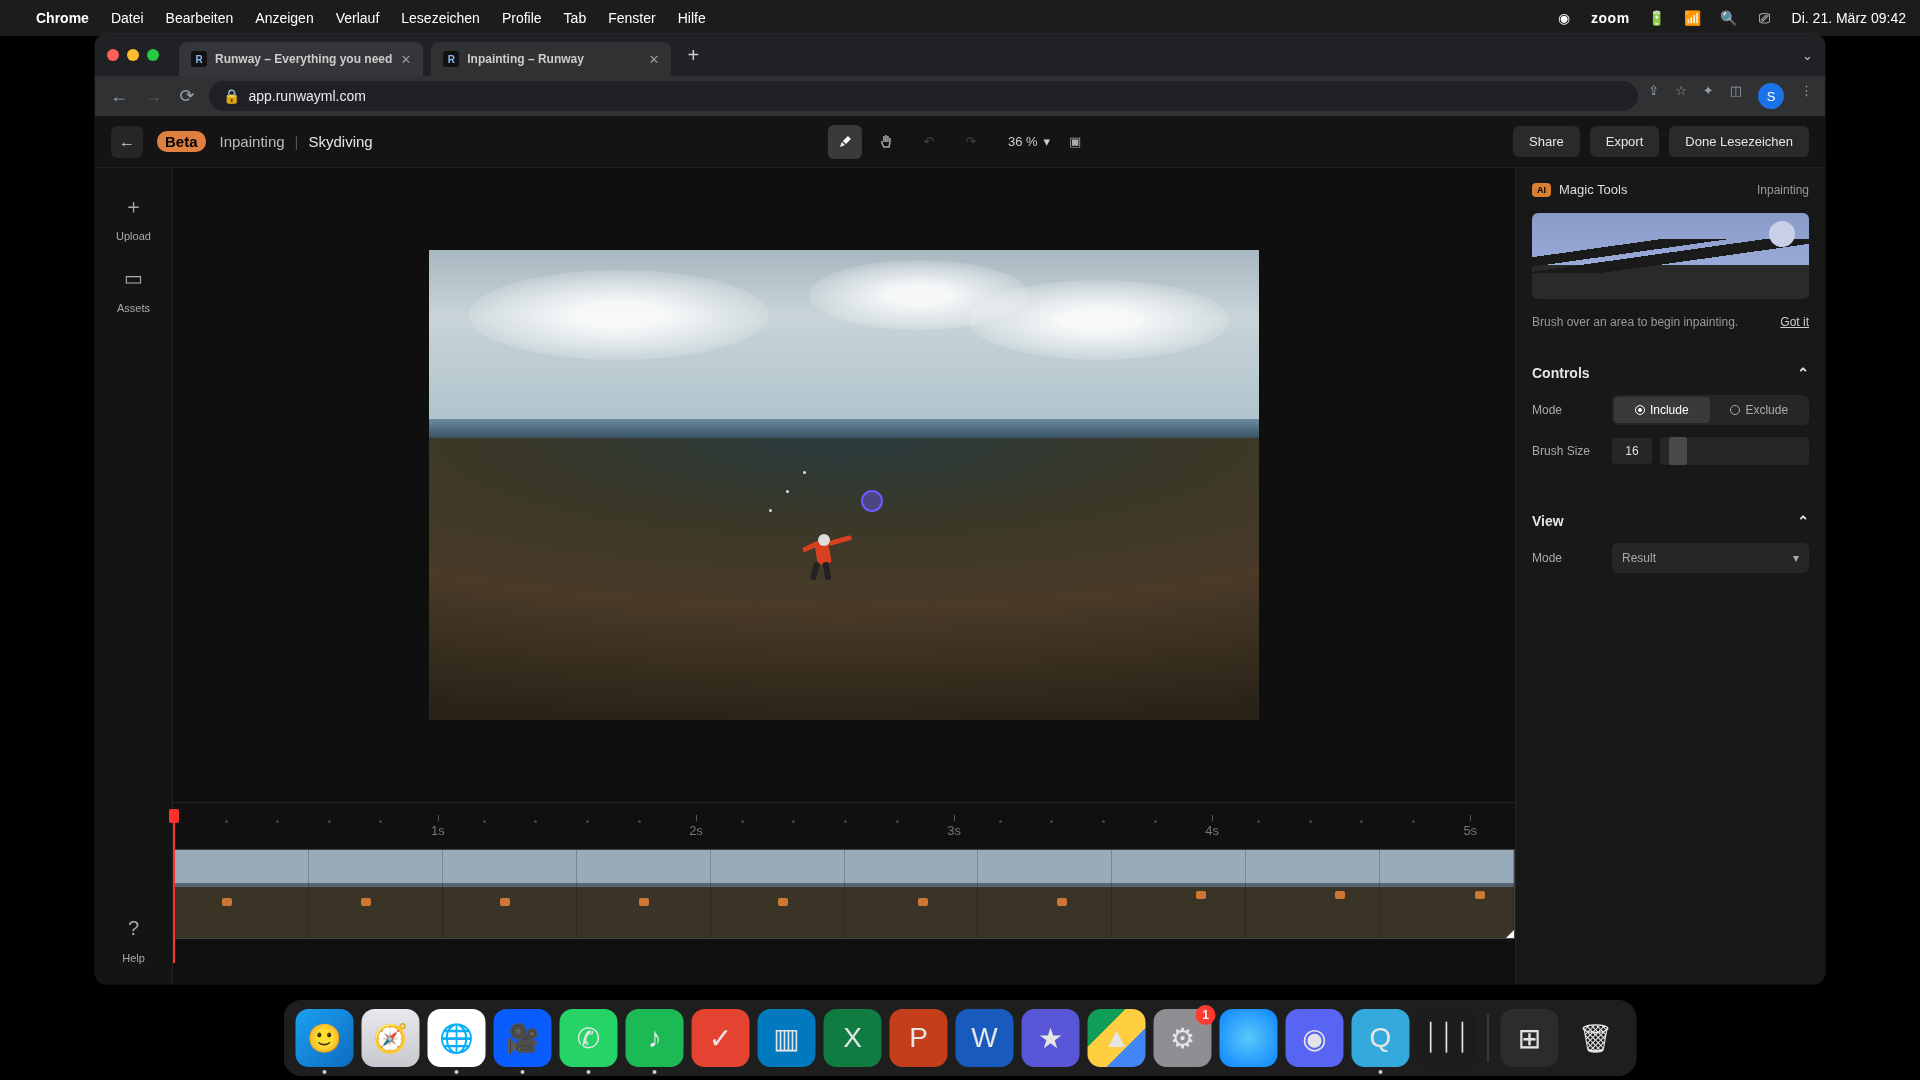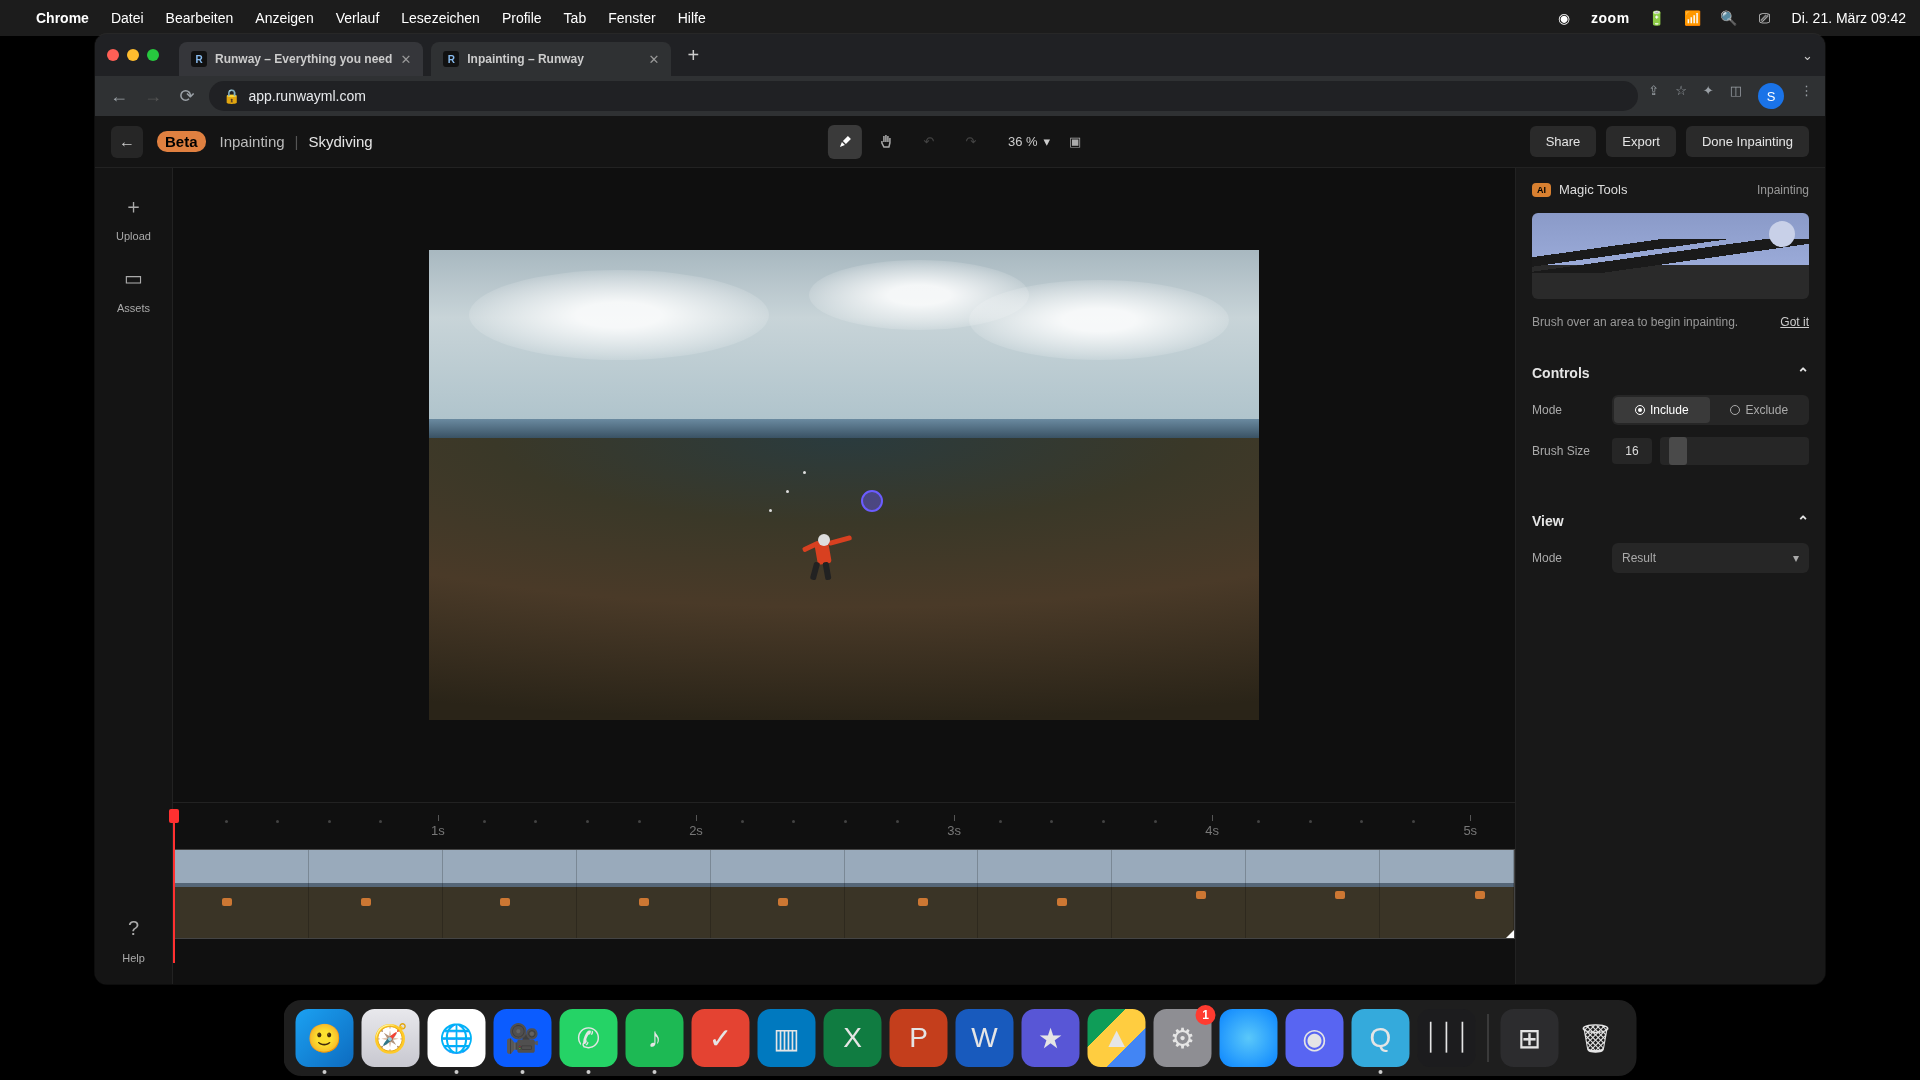--- a/index.html
+++ b/index.html
@@ -230,21 +230,21 @@
         <div class="tool-btn disabled">↷</div>
         <div class="zoom-level">
           <span>36 %</span>
           <span>▾</span>
         </div>
         <div class="tool-btn">▣</div>
       </div>
       <div class="toolbar-right">
         <button class="btn primary">Share</button>
         <button class="btn">Export</button>
-        <button class="btn">Done Inpainting</button>
+        <button class="btn">Done Lesezeichen</button>
       </div>
     </div>
 
     <div class="main-area">
       <div class="left-sidebar">
         <div class="side-item">
           <div class="side-icon">＋</div>
           <span>Upload</span>
         </div>
         <div class="side-item">

